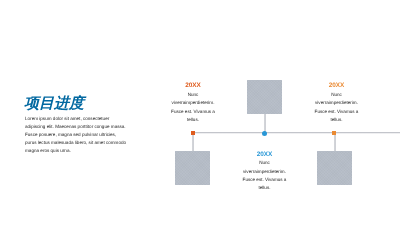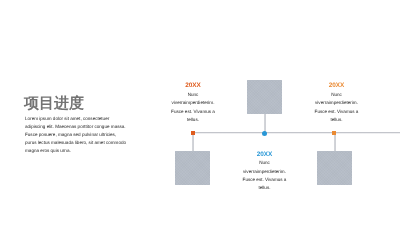--- a/index.html
+++ b/index.html
@@ -34,21 +34,21 @@
   
   .blk{position:absolute;text-align:center;width:82px;}
   .yr{font-size:6.4px;font-weight:700;line-height:8.4px;letter-spacing:0;}
   .desc{font-size:4.6px;line-height:8.4px;color:#1f1f1f;white-space:pre-line;}
 </style>
 </head>
 <body>
 
 <div class="slide">
 
-  <div class="title" style="color: #737373;">项目进度</div>
+  <div class="title" style="color: #0369a1; font-style: italic;">项目进度</div>
 
   <div class="para" style="color: rgb(31, 31, 31);">Lorem ipsum dolor sit amet, consectetuer adipiscing elit. Maecenas porttitor congue massa. Fusce posuere, magna sed pulvinar ultricies, purus lectus malesuada libero, sit amet commodo magna eros quis urna.</div>
 
   <div class="tl-line" style="left:192px;top:132px;width:208px;"></div>
 
   <div class="blk" style="left:152px;top:82.3px;">
     <div class="yr" style="color: rgb(223, 92, 30);">20XX</div>
     <div class="desc" style="color: rgb(31, 31, 31);">Nunc
 viverraimperdieterim.
 Fusce est. Vivamus a

